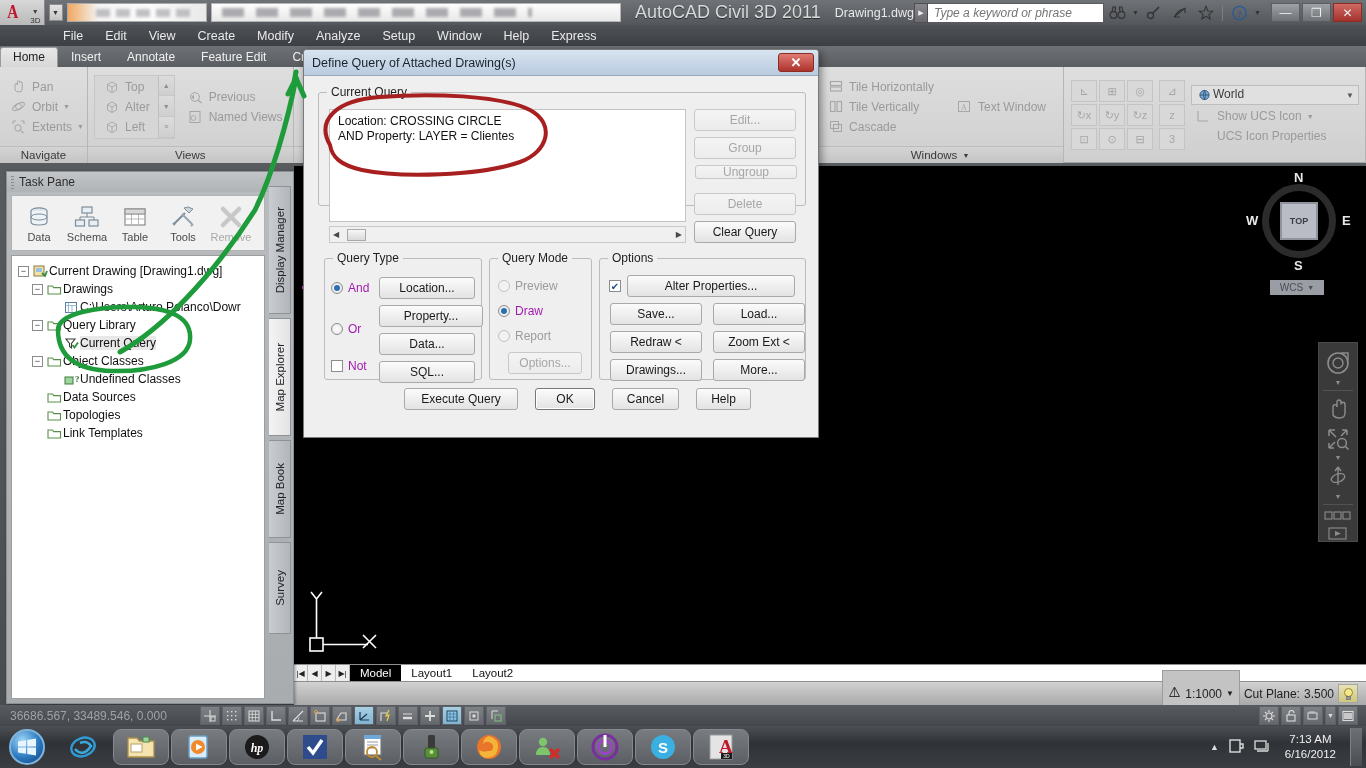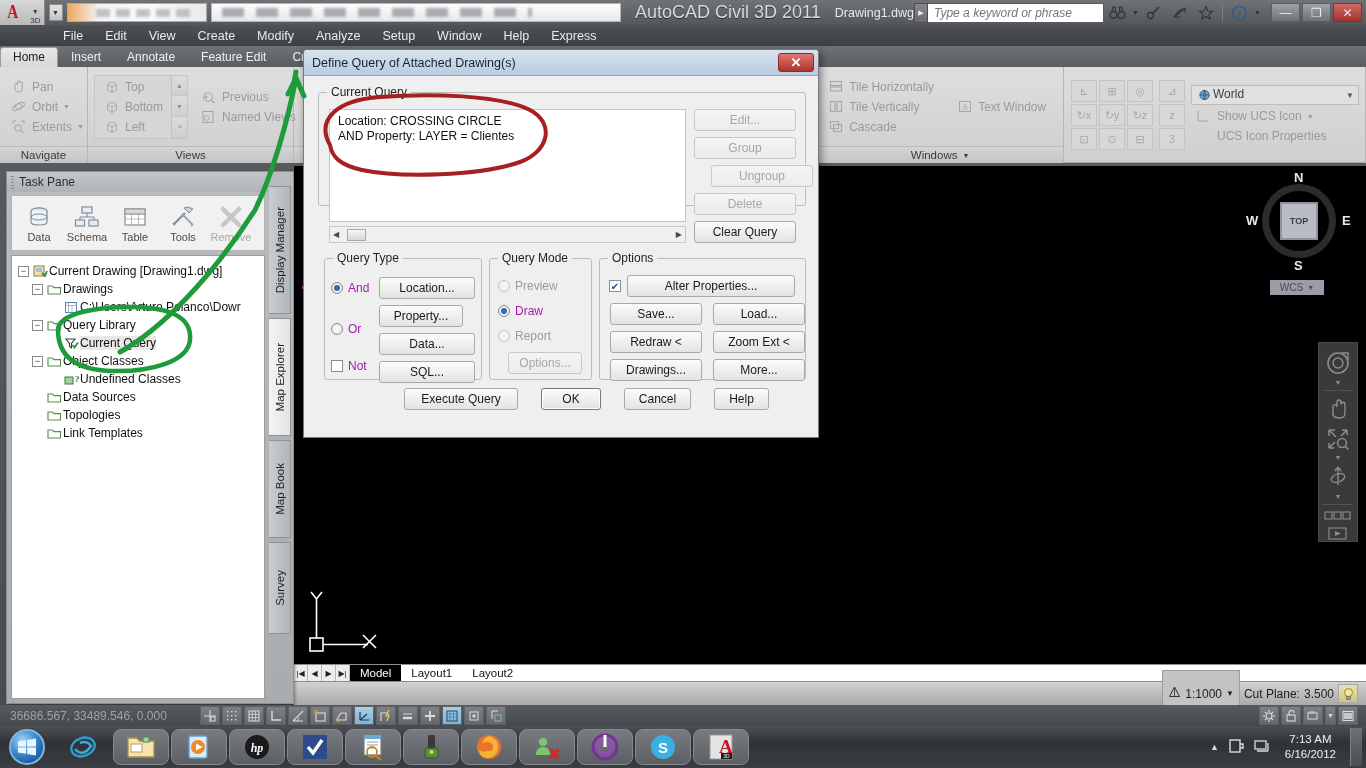--- a/index.html
+++ b/index.html
@@ -357,21 +357,21 @@
                   </svg>
               </span>
               <span>Top</span>
             </div>
             <div class="vrow">
               <span class="gicon">
                 <svg width="14" height="14" viewBox="0 0 14 14">
                     <path d="M2.5 4.5 L7 2 L11.5 4.5 L7 7 Z M2.5 4.5 L2.5 10 L7 12.5 L7 7 M11.5 4.5 L11.5 10 L7 12.5" fill="none" stroke="#a6a6a6" stroke-width=".9"></path>
                   </svg>
               </span>
-              <span>Bottom</span>
+              <span>Alter</span>
             </div>
             <div class="vrow">
               <span class="gicon">
                 <svg width="14" height="14" viewBox="0 0 14 14">
                     <path d="M2.5 4.5 L7 2 L11.5 4.5 L7 7 Z M2.5 4.5 L2.5 10 L7 12.5 L7 7 M11.5 4.5 L11.5 10 L7 12.5" fill="none" stroke="#a6a6a6" stroke-width=".9"></path>
                   </svg>
               </span>
               <span>Left</span>
             </div>
           </div>
@@ -1026,41 +1026,41 @@
         <div>        Location: CROSSING CIRCLE</div>
         <div>AND  Property: LAYER = Clientes</div>
       </div>
       <div id="qscroll">
         <span style="font-size:8px;color:#4a4a4a">◀</span>
         <span class="sbthumb"></span>
         <span style="font-size:8px;color:#4a4a4a">▶</span>
       </div>
       <div class="btn dis" style="position:absolute;left:375px;top:16px;width:102px;height:22px">Edit...</div>
       <div class="btn dis" style="position:absolute;left:375px;top:44px;width:102px;height:22px">Group</div>
-      <div class="btn dis" style="position:absolute;left:392px;top:72px;width:102px;height:22px">Ungroup</div>
+      <div class="btn dis" style="position:absolute;left:376px;top:72px;width:102px;height:14px">Ungroup</div>
       <div class="btn dis" style="position:absolute;left:375px;top:100px;width:102px;height:22px">Delete</div>
       <div class="btn" style="position:absolute;left:375px;top:128px;width:102px;height:22px">Clear Query</div>
     </div>
 
     <div class="grp" style="left:20px;top:208px;width:158px;height:122px">
       <span class="lg">Query Type</span>
       <div class="rlab" style="position:absolute;left:6px;top:22px">
         <span class="radio on"></span>
         <span>And</span>
       </div>
       <div class="rlab" style="position:absolute;left:6px;top:63px">
         <span class="radio"></span>
         <span>Or</span>
       </div>
       <div class="rlab" style="position:absolute;left:6px;top:100px">
         <span class="chk"></span>
         <span>Not</span>
       </div>
       <div class="btn" style="position:absolute;left:54px;top:18px;width:96px;height:22px">Location...</div>
-      <div class="btn" style="position:absolute;left:54px;top:46px;width:84px;height:22px">Property...</div>
+      <div class="btn" style="position:absolute;left:54px;top:46px;width:104px;height:22px">Property...</div>
       <div class="btn" style="position:absolute;left:54px;top:74px;width:96px;height:22px">Data...</div>
       <div class="btn" style="position:absolute;left:54px;top:102px;width:96px;height:22px">SQL...</div>
     </div>
 
     <div class="grp" style="left:185px;top:208px;width:103px;height:122px">
       <span class="lg">Query Mode</span>
       <div class="rlab dis" style="position:absolute;left:8px;top:20px">
         <span class="radio dis"></span>
         <span>Preview</span>
       </div>
@@ -1080,21 +1080,21 @@
       <span class="chk" style="position:absolute;left:9px;top:21px">✔</span>
       <div class="btn" style="position:absolute;left:27px;top:16px;width:168px;height:22px">Alter Properties...</div>
       <div class="btn" style="position:absolute;left:10px;top:44px;width:92px;height:22px">Save...</div>
       <div class="btn" style="position:absolute;left:113px;top:44px;width:92px;height:22px">Load...</div>
       <div class="btn" style="position:absolute;left:10px;top:72px;width:92px;height:22px">Redraw &lt;</div>
       <div class="btn" style="position:absolute;left:113px;top:72px;width:92px;height:22px">Zoom Ext &lt;</div>
       <div class="btn" style="position:absolute;left:10px;top:100px;width:92px;height:22px">Drawings...</div>
       <div class="btn" style="position:absolute;left:113px;top:100px;width:92px;height:22px">More...</div>
     </div>
 
-    <div style="position:absolute;left:100px;top:338px;display:flex;gap:23px">
+    <div style="position:absolute;left:100px;top:338px;display:flex;gap:17px">
       <div class="btn" style="width:114px;height:22px">Execute Query</div>
       <div class="btn def" style="width:60px;height:22px">OK</div>
       <div class="btn" style="width:67px;height:22px">Cancel</div>
       <div class="btn" style="width:55px;height:22px">Help</div>
     </div>
   </div>
 </div>
 
 <svg id="annot">
 

